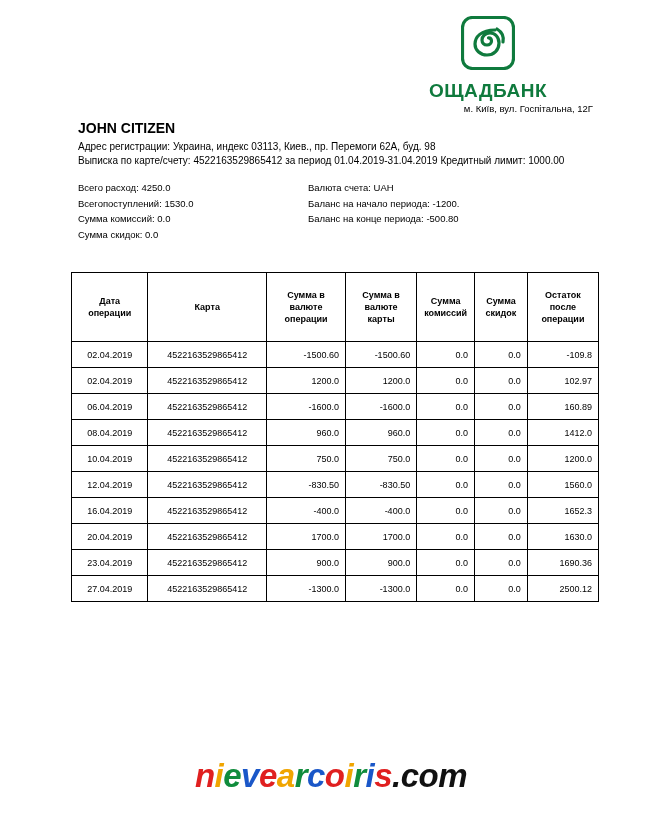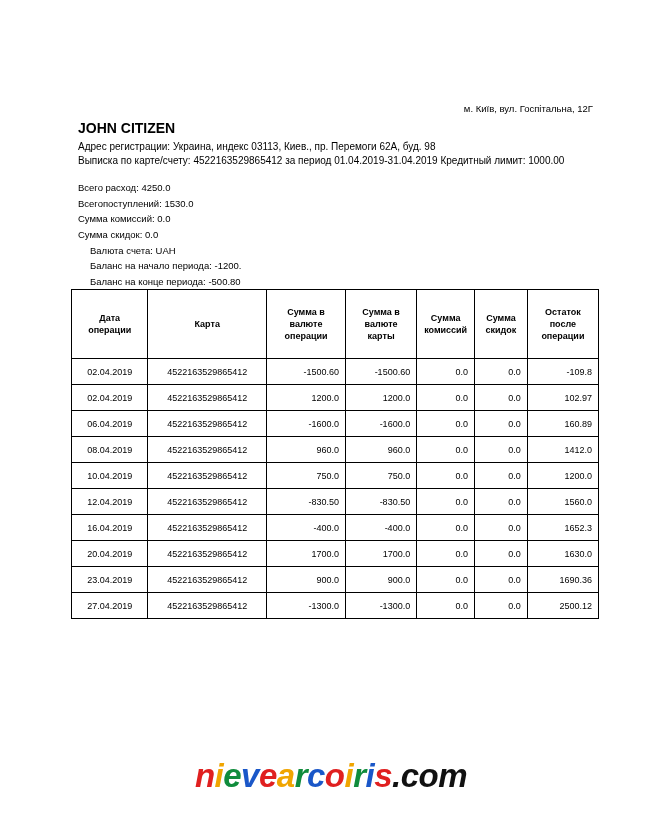--- a/index.html
+++ b/index.html
@@ -69,33 +69,32 @@
     margin-bottom: 3px;
   }
 
   
   .summary {
     position: absolute;
     top: 180px;
     left: 78px;
     right: 52px;
     display: flex;
-    flex-direction: column;
   }
   .summary-col {
     font-size: 9.5px;
     line-height: 1.65;
   }
   .summary-col.left { width: 230px; }
-  .summary-col.right { flex: 1; margin-left: 12px; }
+  .summary-col.right { flex: 1; }
 
   
   .table-wrap {
     position: absolute;
-    top: 289px;
+    top: 272px;
     left: 71px;
     right: 46px;
   }
   table.txn {
     border-collapse: collapse;
     width: 100%;
     table-layout: fixed;
   }
   table.txn th,
   table.txn td {
@@ -144,20 +143,30 @@
   .wm-b { color: #f0a500; }
   .wm-c { color: #108c3c; }
   .wm-d { color: #1a57c8; }
   .wm-e { color: #111111; }
 </style>
 </head>
 <body>
 
 <div class="page">
 
+  <div class="logo-block">
+    <span class="logo-mark">
+      <svg width="54" height="54" viewBox="0 0 54 54" aria-hidden="true">
+        <rect x="1.5" y="1.5" width="51" height="51" rx="10" ry="10" fill="none" stroke="#0f7a3d" stroke-width="3.2"></rect>
+        <path d="M34 14 C20 14 14 21 14 28 C14 34 19 39 26 39 C33 39 38 34 38 27 C38 21 34 17 29 17 C24.5 17 21 20 21 24 C21 27 23 29 26 29 C28.6 29 30.5 27.2 30.5 25 C30.5 23.1 29.2 21.8 27.5 21.8" fill="none" stroke="#0f7a3d" stroke-width="3.2" stroke-linecap="round"></path>
+        <path d="M36 13 C41 16 43 21 42 26" fill="none" stroke="#0f7a3d" stroke-width="3.2" stroke-linecap="round"></path>
+      </svg>
+    </span>
+    <div class="logo-name">ОЩАДБАНК</div>
+  </div>
 
   <div class="bank-address">м. Київ, вул. Госпітальна, 12Г</div>
 
   <div class="customer">
     <div class="customer-name">JOHN CITIZEN</div>
     <div class="customer-line">Адрес регистрации: Украина, индекс 03113, Киев., пр. Перемоги 62А, буд. 98</div>
     <div class="customer-line">Выписка по карте/счету: 4522163529865412 за период 01.04.2019-31.04.2019 Кредитный лимит: 1000.00</div>
   </div>
 
   <div class="summary">

